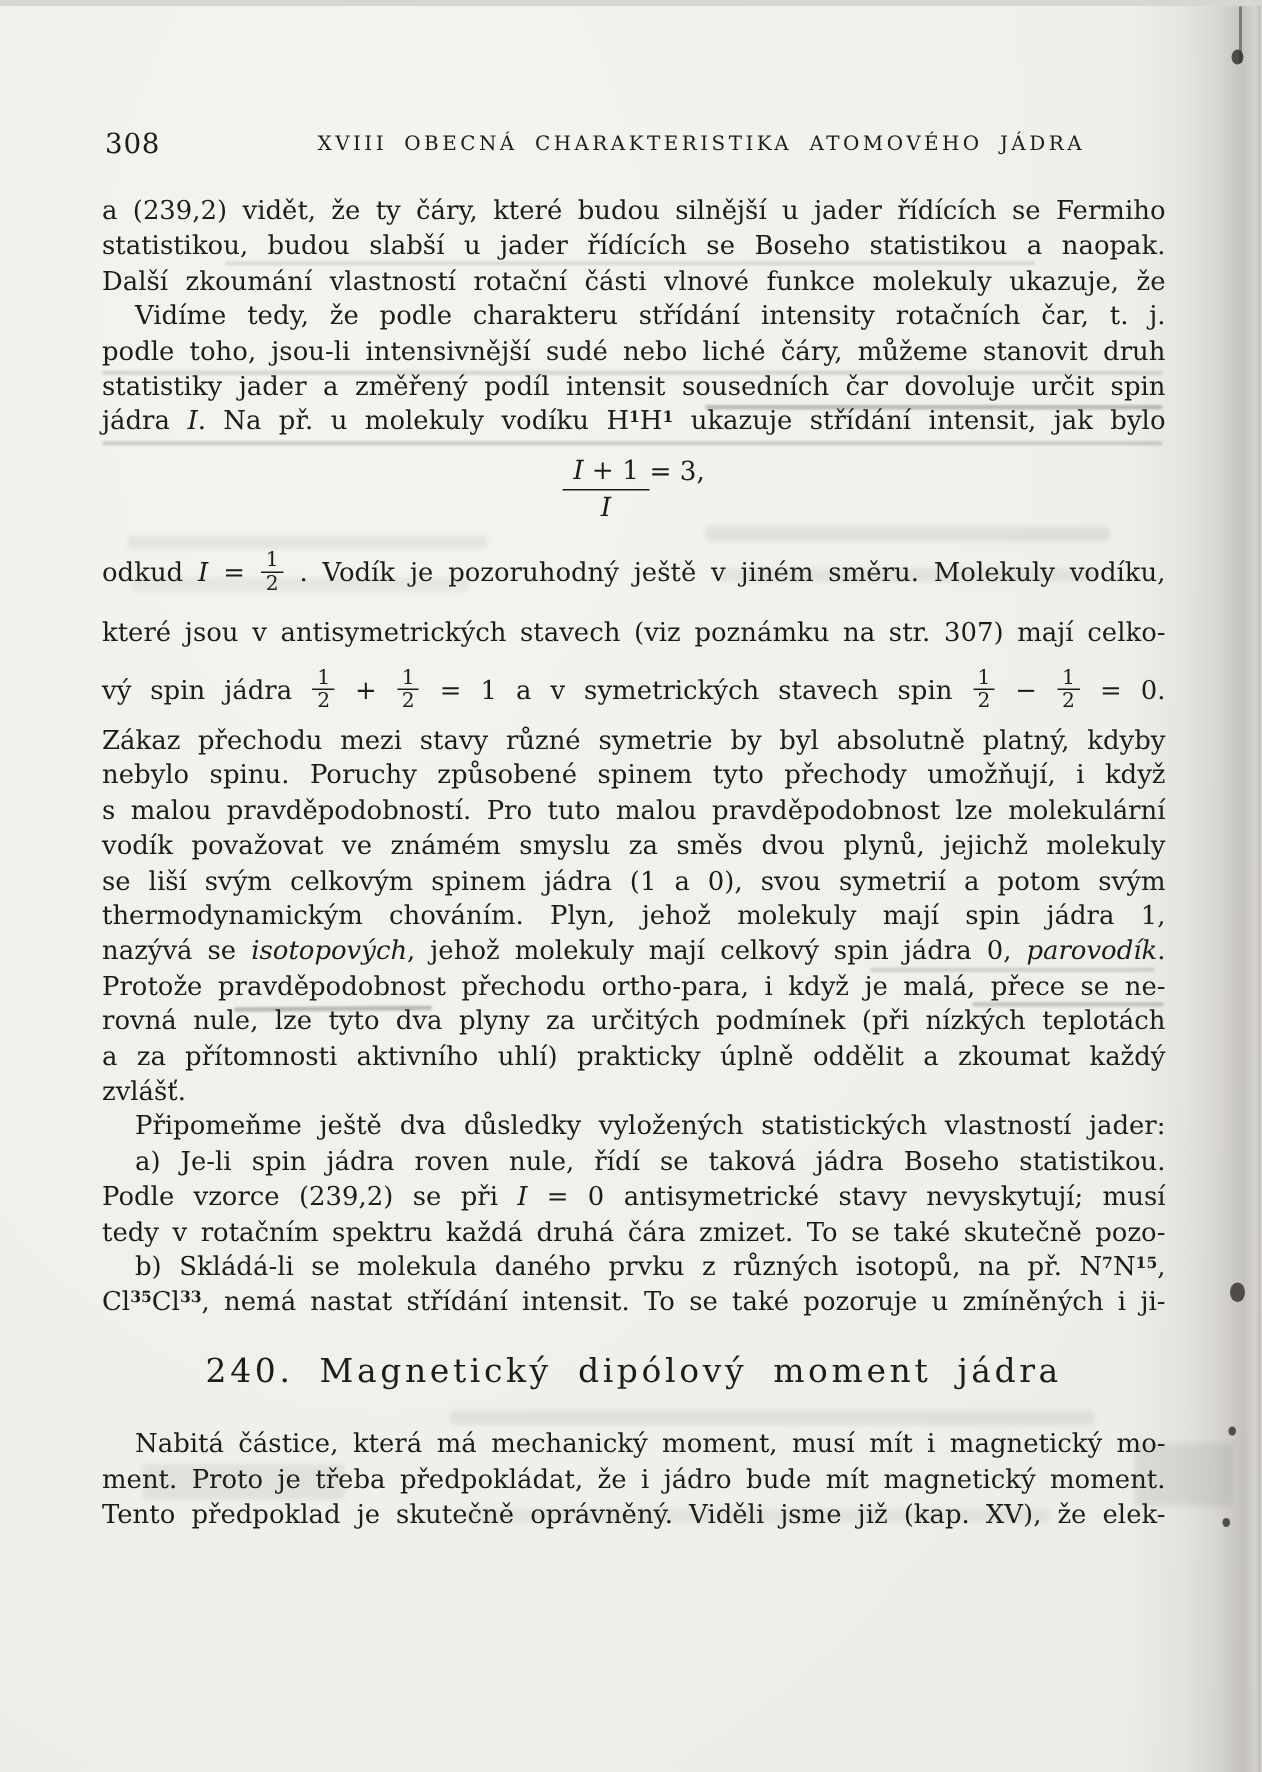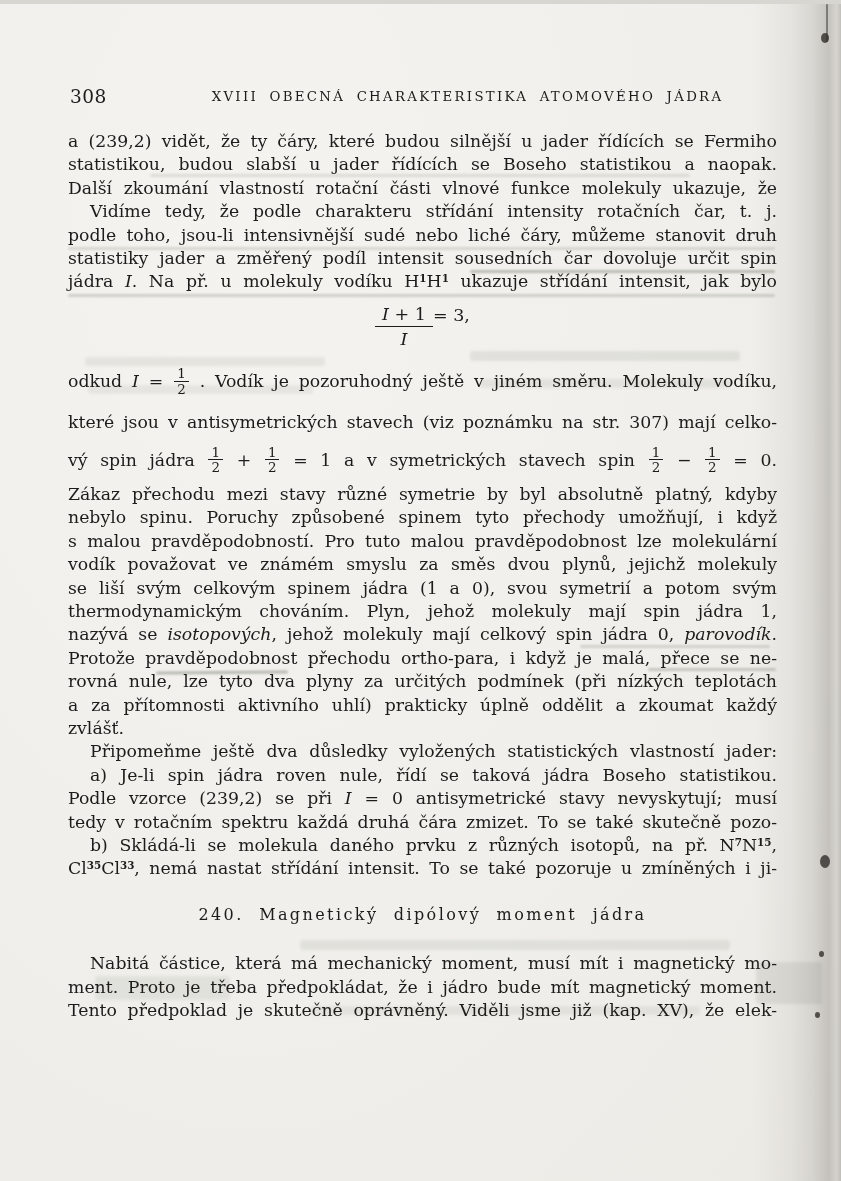--- a/index.html
+++ b/index.html
@@ -45,21 +45,21 @@
     margin:10px 0 4px;height:54px;
     display:flex;justify-content:center;
     font-size:17.5px;text-align:center;
   }
   .bigfrac{display:inline-block;text-align:center;line-height:1.15;}
   .bfnum{display:block;padding:0 7px 2px;}
   .bfden{display:block;border-top:1.3px solid var(--ink);padding:2px 7px 0;}
   
   .secheading{
     margin:22px 0 26px;text-align:center;
-    font-size:16px;letter-spacing:2.4px;word-spacing:8px;white-space:nowrap;
+    font-size:22px;letter-spacing:2.4px;word-spacing:8px;white-space:nowrap;
   }
   
   .decor{position:absolute;z-index:1;pointer-events:none;}
   .edge-shadow{
     right:0;top:0;width:88px;height:1181px;z-index:3;
     background:linear-gradient(to right,
       rgba(101,98,92,0) 0%,
       rgba(101,98,92,0.07) 42%,
       rgba(101,98,92,0.17) 68%,
       rgba(101,98,92,0.30) 86%,

